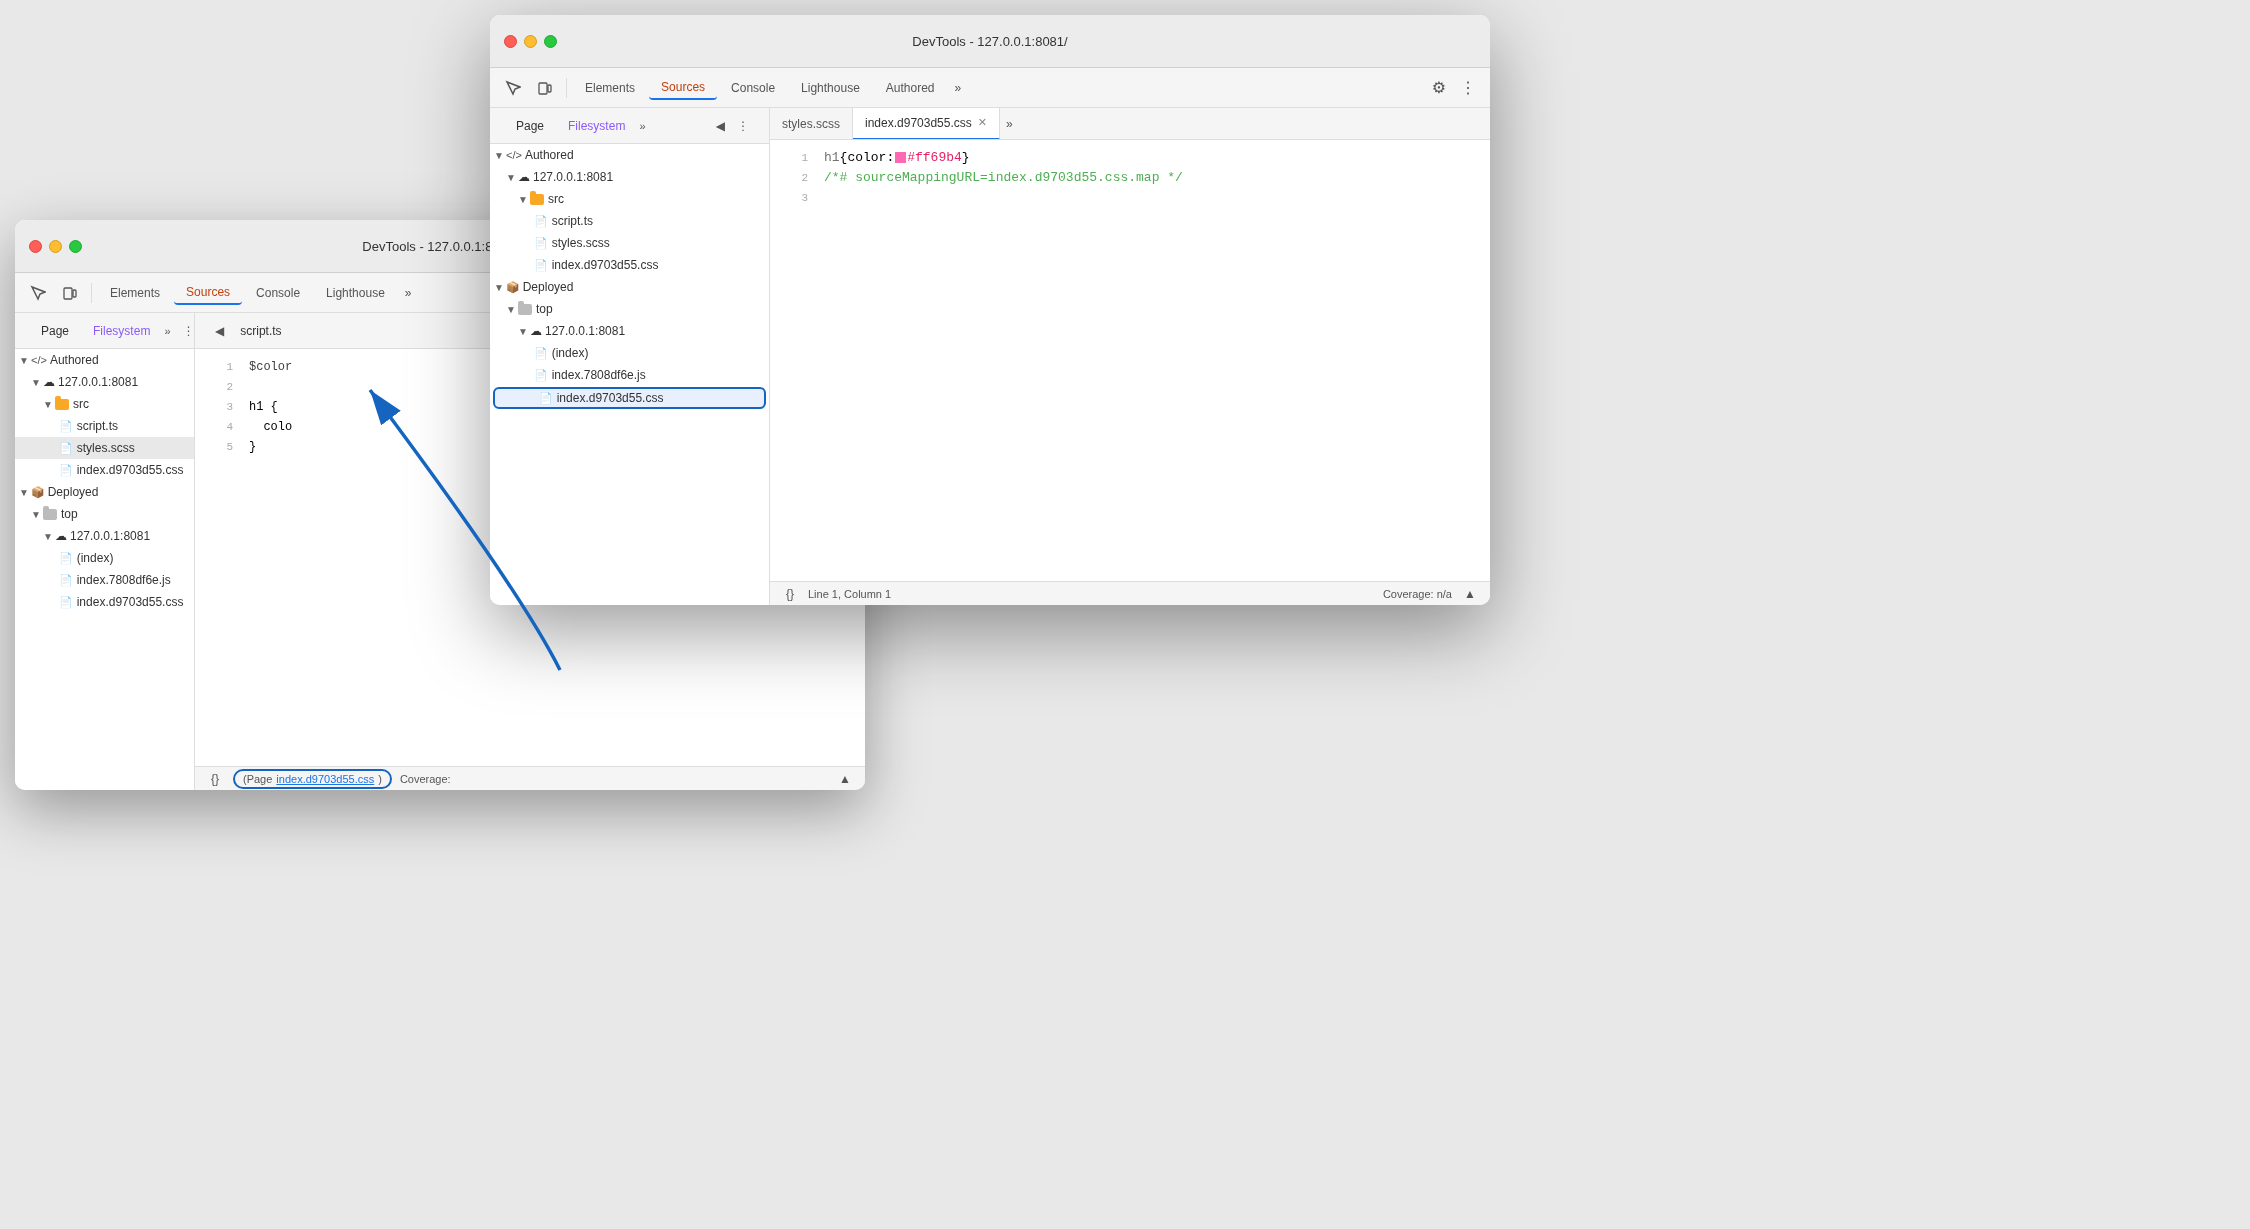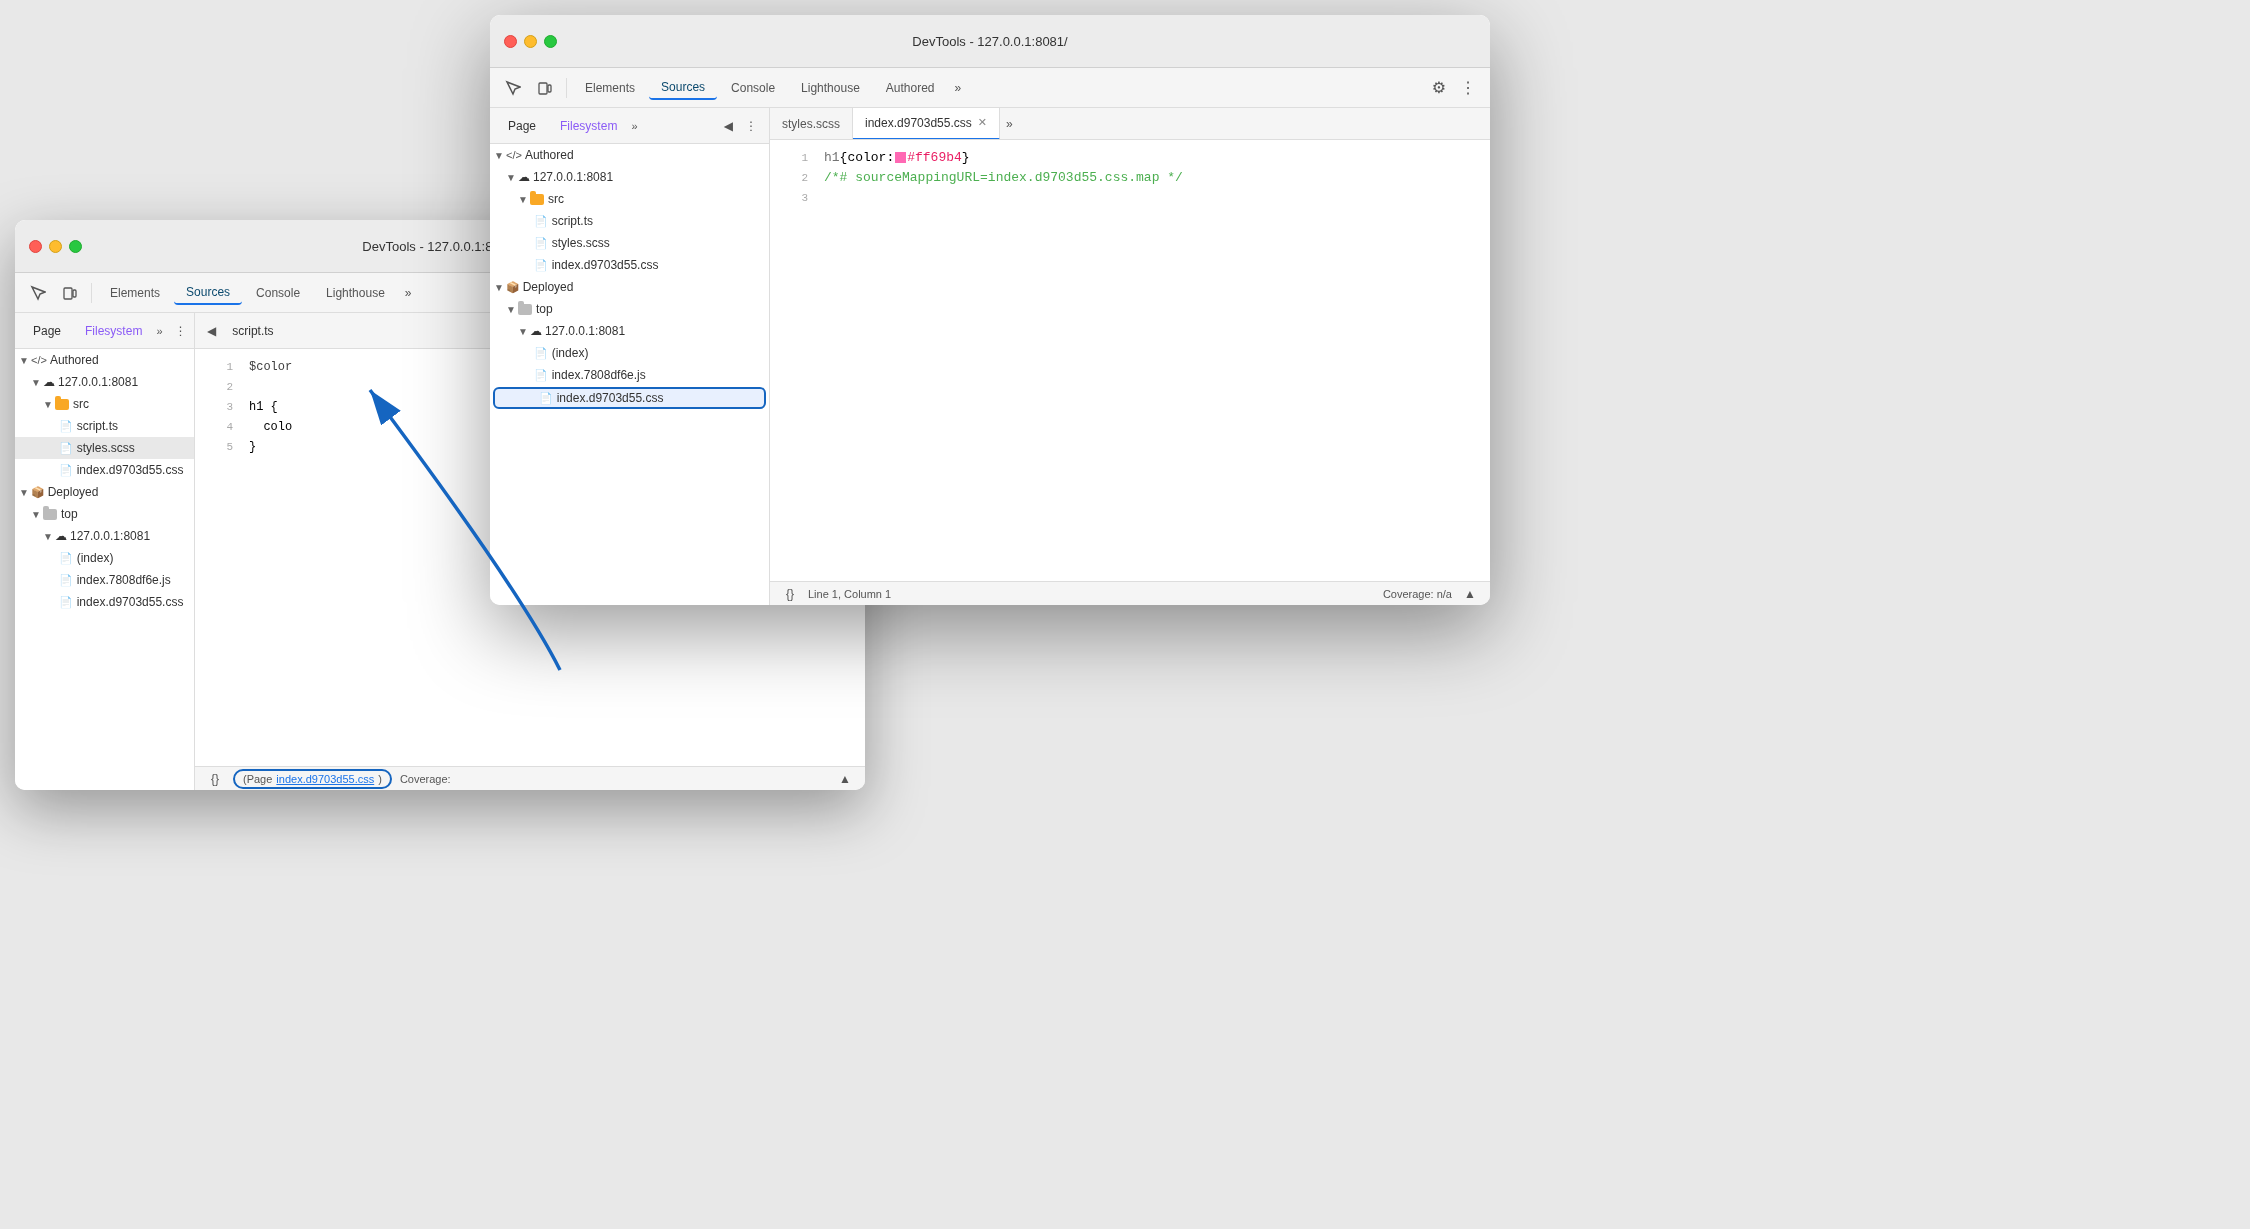--- a/index.html
+++ b/index.html
@@ -106,21 +106,21 @@
 
     .toolbar-tab {
       padding: 4px 12px;
       font-size: 12px;
       color: #555;
       cursor: pointer;
       border-radius: 4px;
       white-space: nowrap;
     }
     .toolbar-tab.active {
-      color: #0c4a6e;
+      color: #c2410c;
       border-bottom: 2px solid #1a73e8;
       font-weight: 500;
     }
 
     .toolbar-more {
       font-size: 12px;
       color: #555;
       padding: 4px 6px;
       cursor: pointer;
     }
@@ -141,21 +141,21 @@
       overflow: hidden;
     }
 
     
     .sources-subtoolbar {
       background: #f5f5f5;
       height: 36px;
       display: flex;
       align-items: center;
       border-bottom: 1px solid #ddd;
-      padding: 0 8px;
+      padding: 0 16px;
       gap: 4px;
     }
 
     .sources-tab {
       padding: 3px 10px;
       font-size: 12px;
       color: #8b5cf6;
       cursor: pointer;
       border-radius: 3px;
     }

